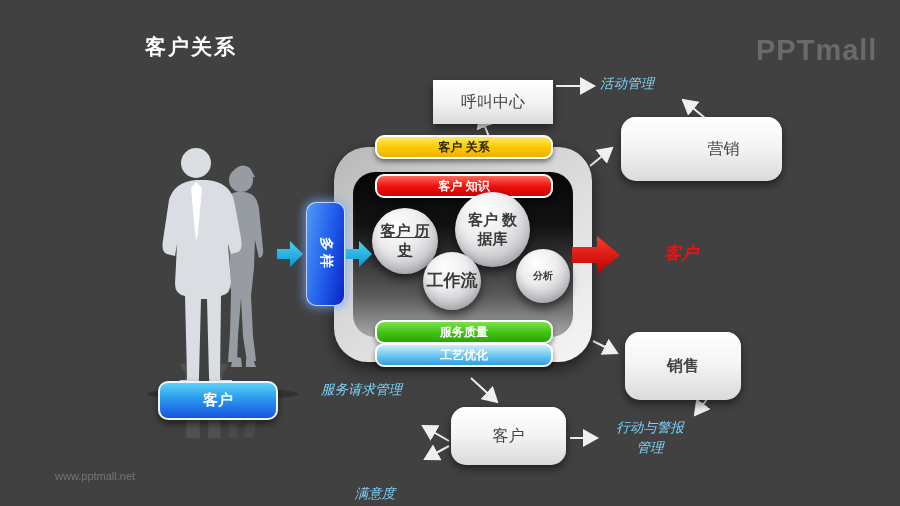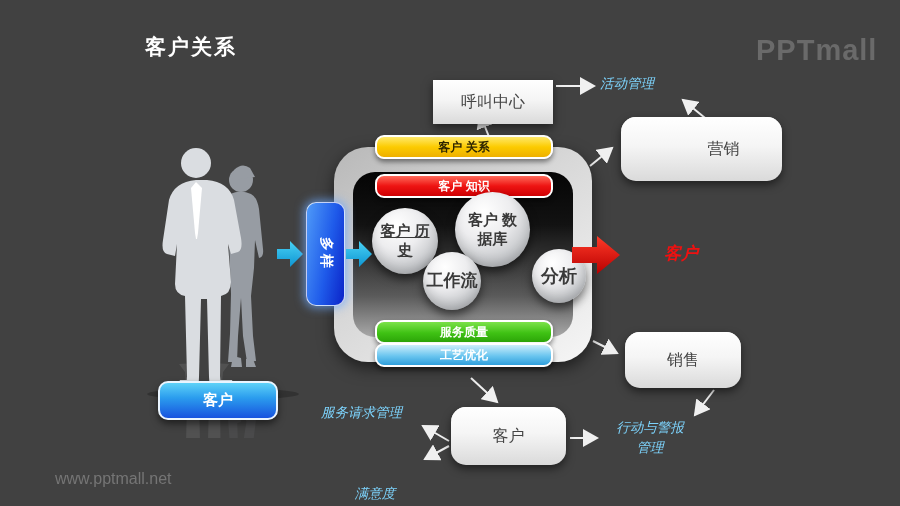--- a/index.html
+++ b/index.html
@@ -1,29 +1,29 @@
 <!DOCTYPE html>
 <html><head>
 <meta charset="utf-8">
 <style>
   html,body{margin:0;padding:0;}
   body{width:900px;height:506px;position:relative;overflow:hidden;
        background:#414141;font-family:"Liberation Sans","DejaVu Sans",sans-serif;}
   .abs{position:absolute;}
   .title{left:145px;top:33px;font-size:21px;font-weight:bold;color:#ffffff;letter-spacing:2px;}
   .brand{left:756px;top:22px;font-size:29px;font-weight:bold;color:#6a6a6a;letter-spacing:1px;margin-top:12px;}
-  .watermark{left:55px;top:470px;font-size:16px;color:#757575;}
+  .watermark{left:55px;top:470px;font-size:11px;color:#757575;}
 
   .node{border-radius:15px;display:flex;align-items:center;justify-content:center;
         background:linear-gradient(180deg,#ffffff 0%,#f5f5f5 45%,#dadada 100%);
         box-shadow:0 4px 9px rgba(0,0,0,.5), inset 0 1px 0 rgba(255,255,255,.95);
         color:#444;font-size:16px;}
   .node-callcenter{left:433px;top:80px;width:120px;height:44px;border-radius:0;}
   .node-marketing{left:621px;top:117px;width:117px;height:64px;padding-left:44px;}
-  .node-sales{left:625px;top:332px;width:116px;height:56px;}
+  .node-sales{left:625px;top:332px;width:116px;height:68px;font-weight:bold;}
   .node-customer{left:451px;top:407px;width:115px;height:58px;}
 
   .outer-box{left:334px;top:147px;width:258px;height:215px;border-radius:34px;
         background:linear-gradient(145deg,#b8b8b8 0%,#d8d8d8 45%,#f6f6f6 100%);
         box-shadow:0 6px 16px rgba(0,0,0,.55);}
   .inner-box{left:353px;top:172px;width:220px;height:165px;border-radius:22px;
         background:linear-gradient(180deg,#050505 0%,#121212 32%,#5a5a5a 75%,#a9a9a9 100%);}
 
   .bar{left:375px;width:178px;height:24px;border:2px solid #ffffff;border-radius:9px;
        box-sizing:border-box;display:flex;align-items:center;justify-content:center;
@@ -33,41 +33,41 @@
   .bar-green{top:320px;background:linear-gradient(180deg,#7ce24a 0%,#3fc214 55%,#2ca508 100%);color:#ffffff;text-align:right;}
   .bar-cyan{top:343px;background:linear-gradient(180deg,#cdeefb 0%,#6ac5ef 55%,#2f9fdc 100%);color:#ffffff;}
 
   .sphere{border-radius:50%;display:flex;align-items:center;justify-content:center;text-align:center;
         background:radial-gradient(circle at 38% 26%,#ffffff 0%,#ededef 38%,#c8cacd 68%,#9b9ea3 100%);
         box-shadow:0 5px 10px rgba(0,0,0,.55), inset 0 -5px 10px rgba(0,0,0,.12);
         color:#3a3a3a;font-weight:bold;font-size:15px;line-height:1.25;}
   .sphere-history{left:372px;top:208px;width:66px;height:66px;text-decoration:underline;}
   .sphere-database{left:455px;top:192px;width:75px;height:75px;}
   .sphere-workflow{left:423px;top:252px;width:58px;height:58px;font-size:17px;}
-  .sphere-analysis{left:532px;top:249px;width:54px;height:54px;font-size:18px;}
+  .sphere-analysis{left:516px;top:249px;width:54px;height:54px;font-size:10px;}
   .sphere span{display:block;width:56px;}
 
   .tab{left:306px;top:202px;width:39px;height:104px;border-radius:10px;
        background:linear-gradient(100deg,#4f9af8 0%,#1f5bea 55%,#0b23c8 100%);
        border:1px solid rgba(255,255,255,.75);box-sizing:border-box;
        box-shadow:0 0 10px 2px rgba(110,170,255,.7);
        display:flex;align-items:center;justify-content:center;}
   .tab span{transform:rotate(90deg);white-space:nowrap;color:#fff;font-weight:bold;
        font-size:14px;letter-spacing:3px;}
 
   .btn-customer{left:158px;top:381px;width:120px;height:39px;border-radius:10px;
        background:linear-gradient(180deg,#5fd2f8 0%,#2b9dee 42%,#1753df 100%);
        border:2px solid #eaf5ff;box-sizing:border-box;
        box-shadow:0 4px 7px rgba(0,0,0,.5);
        display:flex;align-items:center;justify-content:center;
        color:#ffffff;font-weight:bold;font-size:15px;}
 
   .lbl{color:#7dd3fc;font-size:13.5px;line-height:1.45;font-style:italic;}
   .lbl-activity{left:600px;top:74px;}
-  .lbl-service{left:321px;top:403px;}
+  .lbl-service{left:321px;top:380px;}
   .lbl-satisfaction{left:340px;top:448px;width:70px;text-align:center;margin-top:36px;}
   .lbl-action{left:608px;top:418px;width:84px;text-align:center;}
   .lbl-customer-red{left:664px;top:242px;font-size:17px;font-weight:bold;font-style:italic;color:#f01010;}
 
   .overlay{left:0;top:0;pointer-events:none;}
 </style>
 </head>
 <body>
 
 <div class="abs title">客户关系</div>

